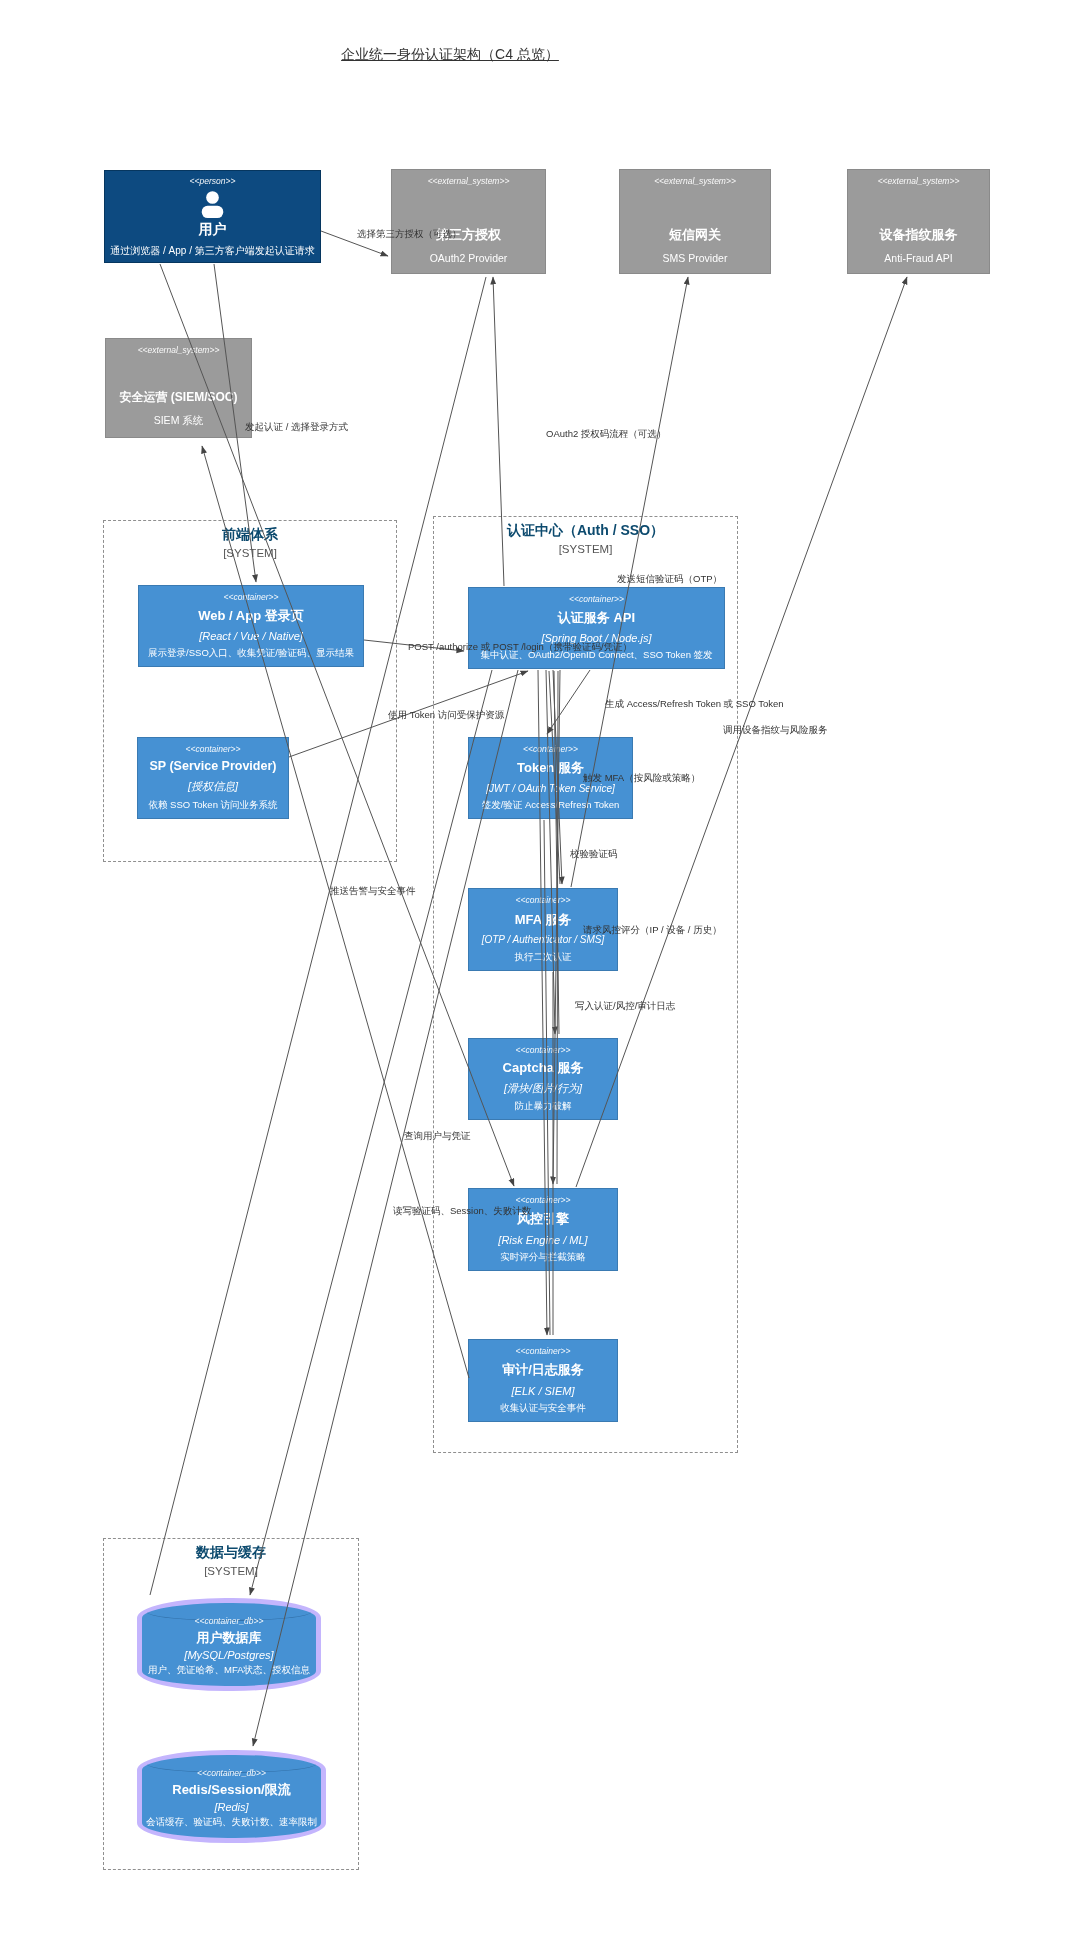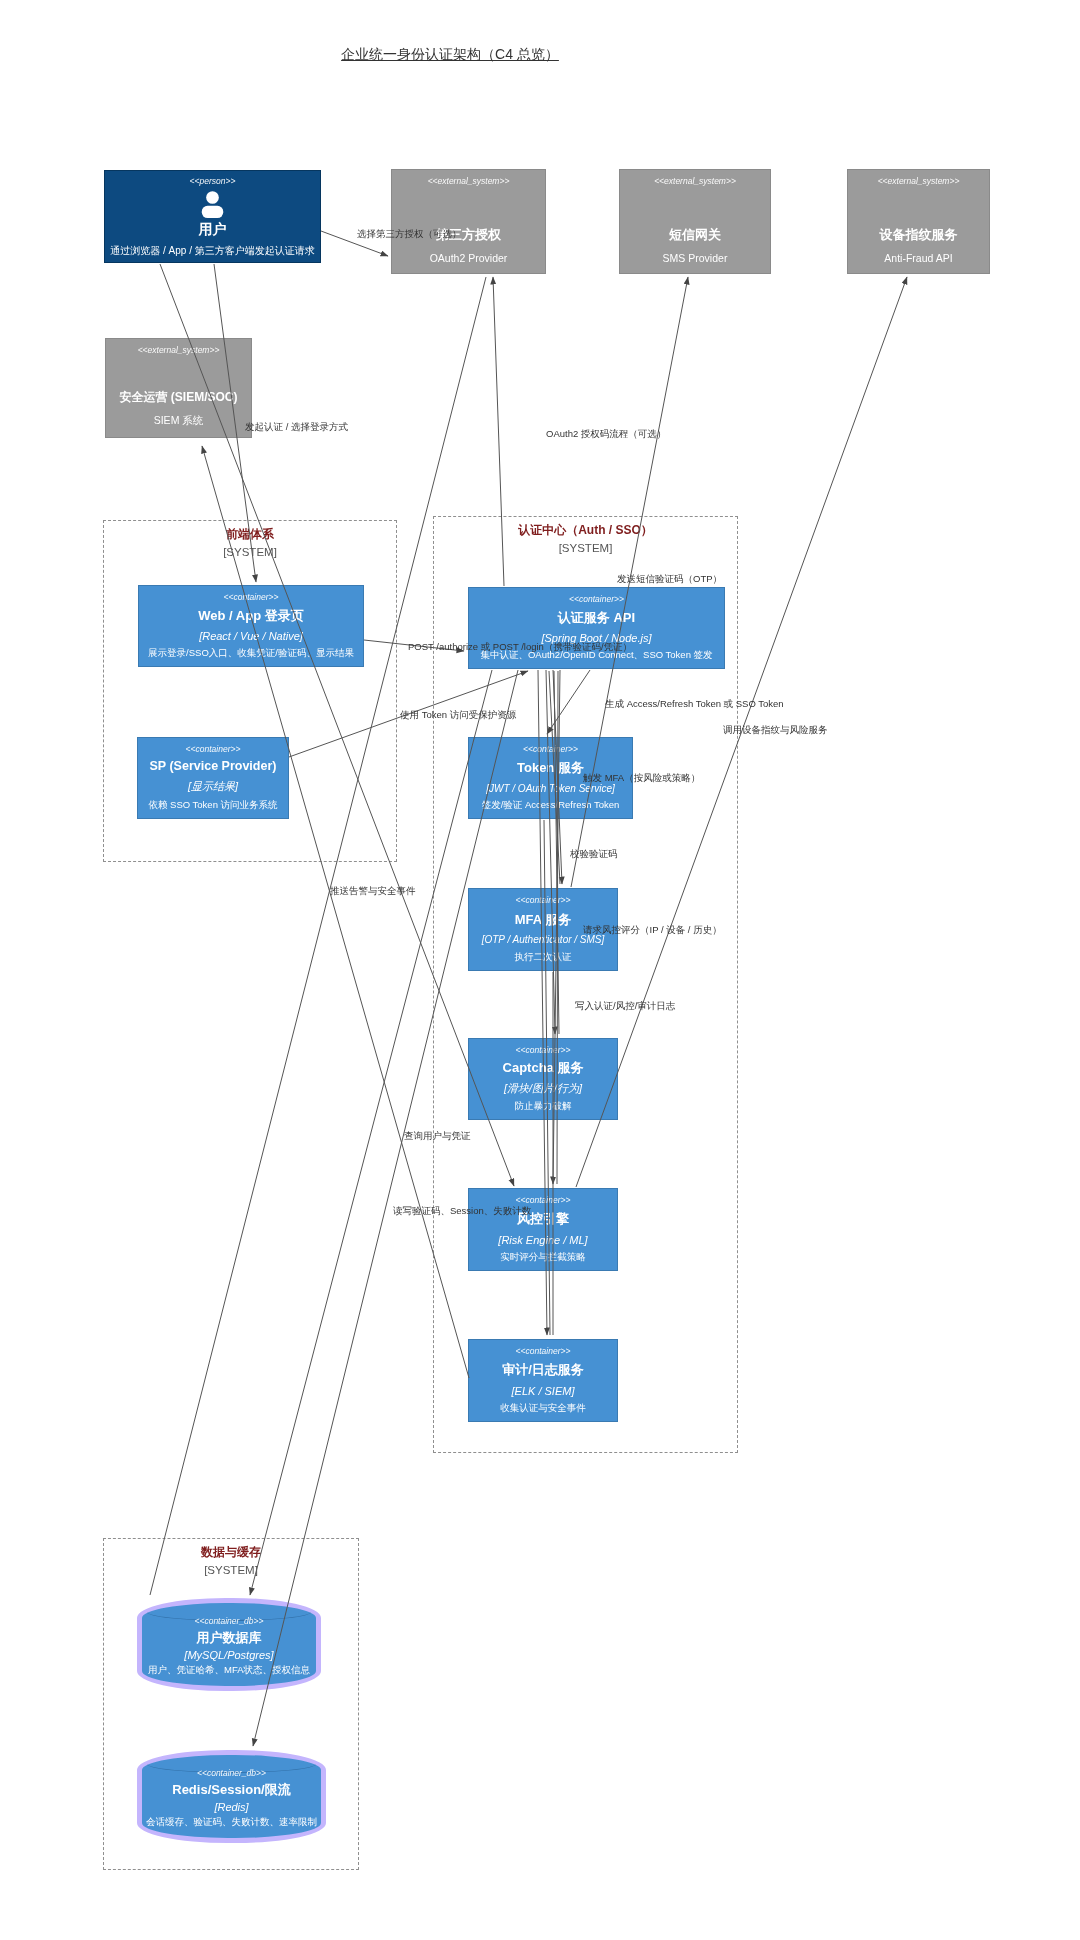--- a/index.html
+++ b/index.html
@@ -2,21 +2,21 @@
 <html><head>
 <meta charset="utf-8">
 <style>
   html,body{margin:0;padding:0;background:#ffffff;}
   .canvas{position:relative;width:1080px;height:1940px;background:#fff;
           font-family:"Liberation Sans","DejaVu Sans",sans-serif;overflow:hidden;}
   .title{position:absolute;left:250px;top:46px;width:400px;text-align:center;
          font-size:14px;color:#333;z-index:1;text-decoration:underline;}
   .boundary{position:absolute;border:1.5px dashed #8f8f8f;z-index:0;box-sizing:border-box;}
   .blabel{position:absolute;top:5px;left:0;right:0;text-align:center;}
-  .bname{font-size:12px;font-weight:bold;color:#7f1d1d;}
+  .bname{font-size:14px;font-weight:bold;color:#0c4a6e;}
   .btype{font-size:11.5px;color:#555;margin-top:3px;}
   .node{position:absolute;box-sizing:border-box;color:#fff;text-align:center;z-index:1;}
   .stereo{font-size:8.5px;font-style:italic;opacity:.95;white-space:nowrap;}
   .nname{font-size:13px;font-weight:bold;white-space:nowrap;}
   .ntech{font-size:11px;font-style:italic;white-space:nowrap;}
   .ndesc{font-size:9.5px;white-space:nowrap;}
   .person{background:#0d4a80;border:1px solid #06365f;display:flex;flex-direction:column;
           align-items:center;padding:5px 21px 7px;}
   .person .nname{font-size:14px;margin-top:1px;}
   .person .ndesc{font-size:10px;margin-top:5px;}
@@ -103,21 +103,21 @@
 
   <div class="node cont" style="left:138px;top:585px;width:226px;height:82px">
     <div class="stereo">&lt;&lt;container&gt;&gt;</div>
     <div class="nname">Web / App 登录页</div>
     <div class="ntech">[React / Vue / Native]</div>
     <div class="ndesc">展示登录/SSO入口、收集凭证/验证码、显示结果</div>
   </div>
   <div class="node cont" style="left:137px;top:737px;width:152px;height:82px">
     <div class="stereo">&lt;&lt;container&gt;&gt;</div>
     <div class="nname" style="font-size:12.5px">SP (Service Provider)</div>
-    <div class="ntech">[显示结果]</div>
+    <div class="ntech">[授权信息]</div>
     <div class="ndesc">依赖 SSO Token 访问业务系统</div>
   </div>
   <div class="node cont" style="left:468px;top:587px;width:257px;height:82px">
     <div class="stereo">&lt;&lt;container&gt;&gt;</div>
     <div class="nname">认证服务 API</div>
     <div class="ntech">[Spring Boot / Node.js]</div>
     <div class="ndesc">集中认证、OAuth2/OpenID Connect、SSO Token 签发</div>
   </div>
   <div class="node cont" style="left:468px;top:737px;width:165px;height:82px">
     <div class="stereo">&lt;&lt;container&gt;&gt;</div>
@@ -192,21 +192,21 @@
     <line x1="160" y1="264" x2="514" y2="1186" marker-end="url(#arr)"></line>
     <line x1="486" y1="277" x2="150" y2="1595"></line>
   </svg>
 
   <span class="elabel" style="left:357px;top:228px">选择第三方授权（可选）</span>
   <span class="elabel" style="left:245px;top:421px">发起认证 / 选择登录方式</span>
   <span class="elabel" style="left:546px;top:428px">OAuth2 授权码流程（可选）</span>
   <span class="elabel" style="left:617px;top:573px">发送短信验证码（OTP）</span>
   <span class="elabel" style="left:408px;top:641px">POST /authorize 或 POST /login（携带验证码/凭证）</span>
   <span class="elabel" style="left:605px;top:698px">生成 Access/Refresh Token 或 SSO Token</span>
-  <span class="elabel" style="left:400px;top:709px">使用 Token 访问受保护资源</span>
+  <span class="elabel" style="left:388px;top:709px">使用 Token 访问受保护资源</span>
   <span class="elabel" style="left:723px;top:724px">调用设备指纹与风险服务</span>
   <span class="elabel" style="left:583px;top:772px">触发 MFA（按风险或策略）</span>
   <span class="elabel" style="left:570px;top:848px">校验验证码</span>
   <span class="elabel" style="left:330px;top:885px">推送告警与安全事件</span>
   <span class="elabel" style="left:583px;top:924px">请求风控评分（IP / 设备 / 历史）</span>
   <span class="elabel" style="left:575px;top:1000px">写入认证/风控/审计日志</span>
   <span class="elabel" style="left:404px;top:1130px">查询用户与凭证</span>
   <span class="elabel" style="left:393px;top:1205px">读写验证码、Session、失败计数</span>
 
 </div>

